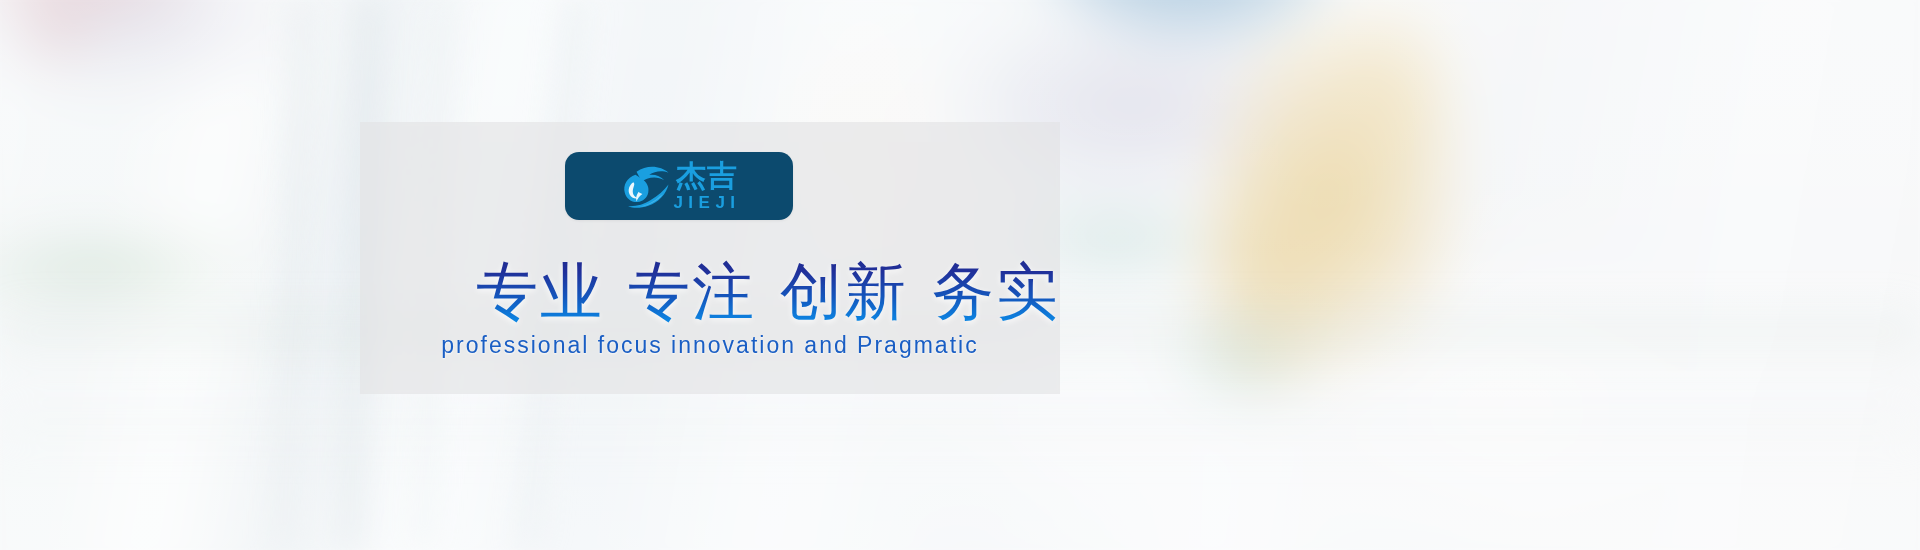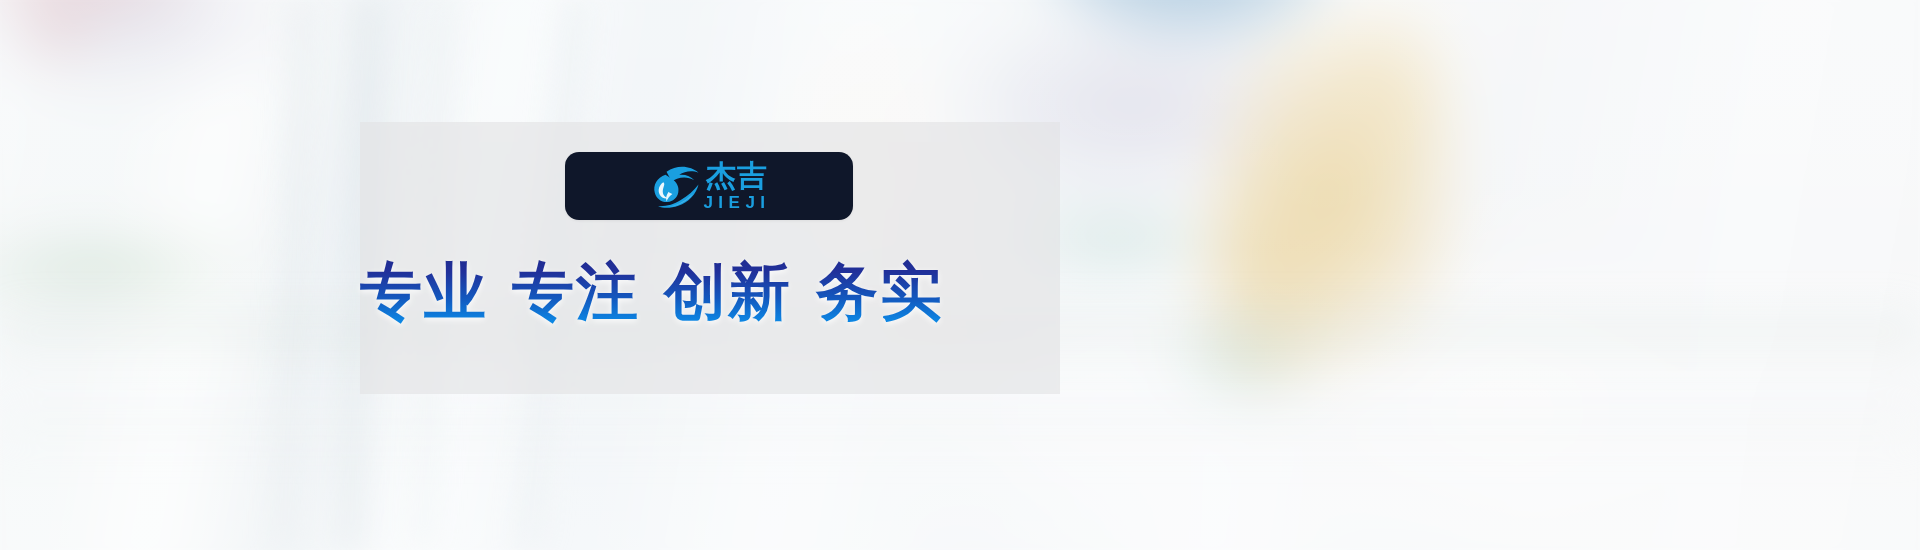--- a/index.html
+++ b/index.html
@@ -92,22 +92,22 @@
     left:360px;top:122px;
     width:700px;height:272px;
     background:rgba(226,226,228,.62);
     backdrop-filter:blur(2px);
   }
 
   
   .logo-badge{
     position:absolute;
     left:565px;top:152px;
-    width:288px;height:68px;
-    background:#0f172a;
+    width:228px;height:68px;
+    background:#0c4a6e;
     border-radius:14px;
     display:flex;align-items:center;justify-content:center;
     gap:2px;
     box-shadow:0 1px 3px rgba(0,0,0,.06);
   }
   .logo-mark{width:54px;height:50px;flex:0 0 auto;display:block;}
   .logo-wordmark{display:flex;flex-direction:column;align-items:center;line-height:1;}
   .logo-cn{
     font-size:30px;font-weight:700;color:#1a9fe0;
     letter-spacing:1px;
@@ -117,24 +117,24 @@
     font-size:17px;font-weight:700;color:#1a9fe0;
     letter-spacing:5.5px;margin-top:3px;
     font-family:"Liberation Sans",sans-serif;
   }
 
   
   .headline{
     position:absolute;
     left:360px;top:250px;
     width:700px;
-    text-align:left;
+    text-align:right;
     font-family:"DejaVu Sans","Liberation Sans",sans-serif;
     font-size:62px;
-    font-weight:700;
+    font-weight:400;
     letter-spacing:2px;
     white-space:nowrap;
     background:linear-gradient(180deg,#1f2a8c 0%, #21309a 26%, #1359bf 58%, #0c86e3 85%, #0a90ea 100%);
     -webkit-background-clip:text;
     background-clip:text;
     color:transparent;
     -webkit-text-fill-color:transparent;
     filter:drop-shadow(0 2px 3px rgba(255,255,255,.9));
   }
   .headline .gap{display:inline-block;width:24px;}
@@ -187,14 +187,15 @@
     <span class="logo-wordmark">
       <span class="logo-cn">杰吉</span>
       <span class="logo-en">JIEJI</span>
     </span>
   </div>
 
   <div class="headline">
     <span>专业</span><span class="gap"></span><span>专注</span><span class="gap"></span><span>创新</span><span class="gap"></span><span>务实</span>
   </div>
 
+  <div class="subhead">professional focus innovation and Pragmatic</div>
 
 </div>
 
 </body></html>

